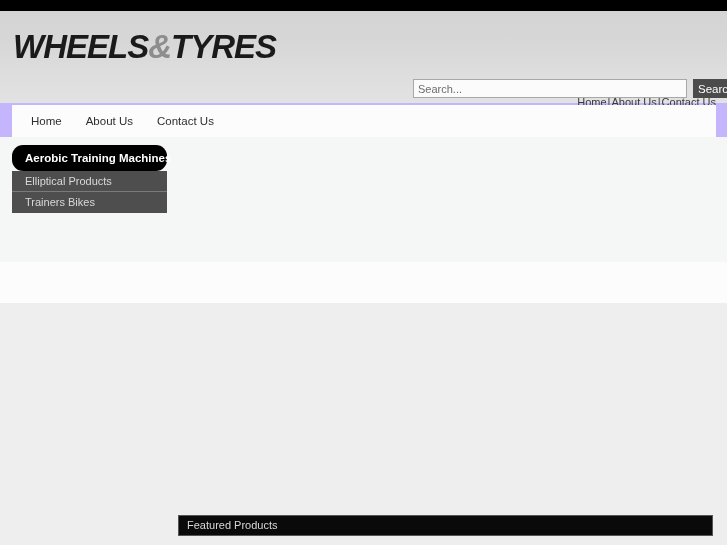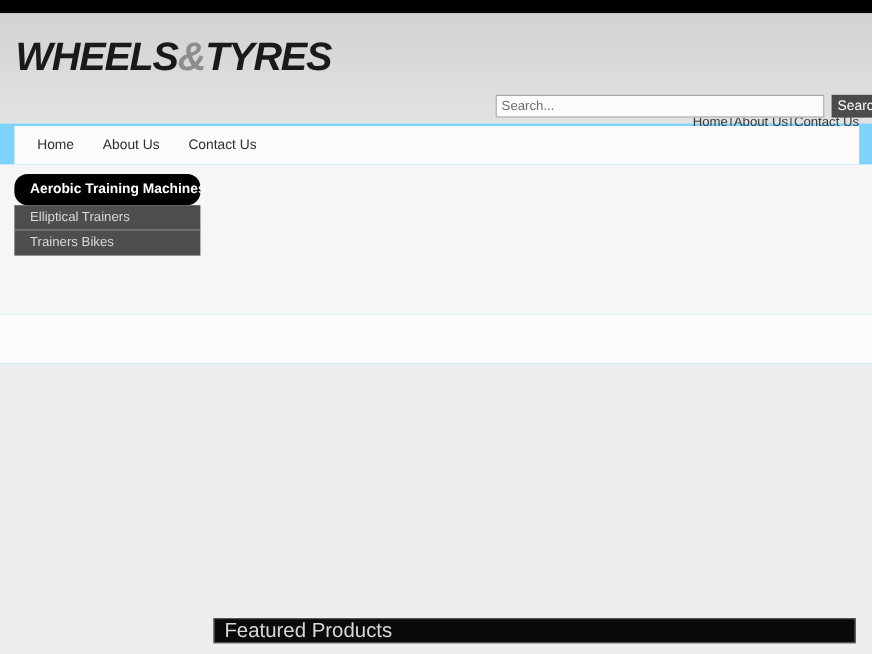--- a/index.html
+++ b/index.html
@@ -7,21 +7,21 @@
     width: 727px;
     height: 545px;
     overflow: hidden;
     font-family: "Liberation Sans", sans-serif;
     background: #f5f7f7;
   }
   #page {
     position: relative;
     width: 727px;
     height: 545px;
-    background: #7dd3fc;
+    background: #c4b5fd;
     padding-left: 24px;
   }
 
   
   .topstrip {
     position: absolute;
     left: 0; top: 0;
     width: 727px; height: 11px;
     background: #000000;
   }
@@ -183,21 +183,21 @@
   .sidebar-item:last-child { border-bottom: none; }
 
   
   .featured-bar {
     position: absolute;
     left: 178px; top: 515px;
     width: 535px; height: 21px;
     background: #0a0a0a;
     border: 1px solid #555555;
     color: #d8d8d8;
-    font-size: 17px;
+    font-size: 11px;
     line-height: 19px;
     padding-left: 8px;
     white-space: nowrap;
   }
 </style>
 </head>
 <body>
 
 <div id="page">
 
@@ -223,19 +223,19 @@
   <div class="gray-band"></div>
 
   <div class="navbar">
     <a href="#">Home</a>
     <a href="#">About Us</a>
     <a href="#">Contact Us</a>
   </div>
 
   <div class="sidebar">
     <div class="sidebar-title">Aerobic Training Machines</div>
-    <div class="sidebar-item">Elliptical Trainers</div>
+    <div class="sidebar-item">Elliptical Products</div>
     <div class="sidebar-item">Trainers Bikes</div>
   </div>
 
   <div class="featured-bar">Featured Products</div>
 
 </div>
 
 </body></html>

